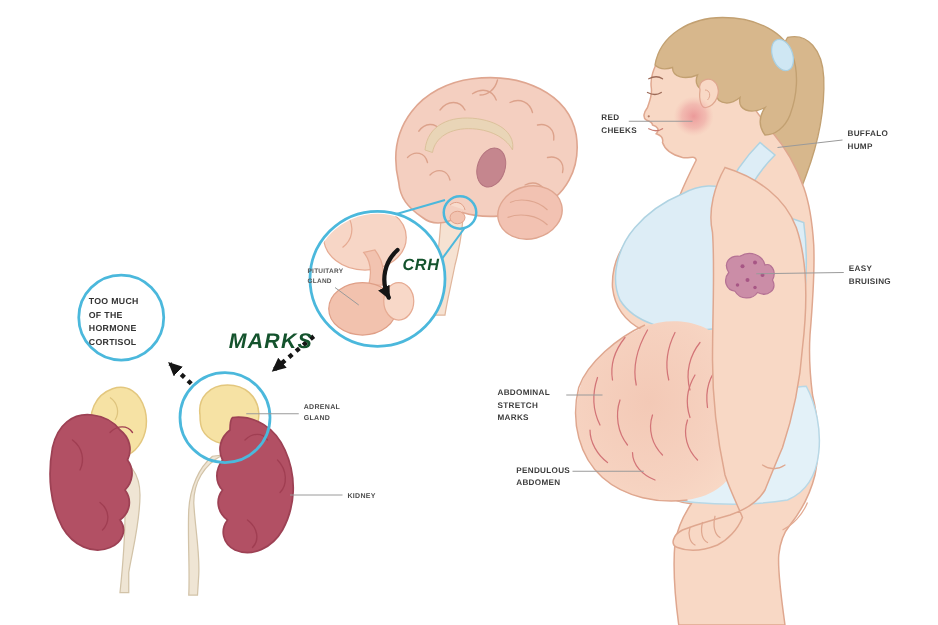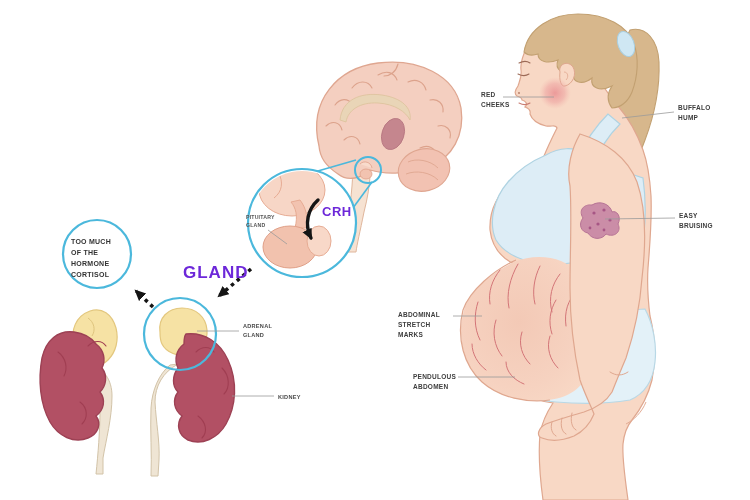--- a/index.html
+++ b/index.html
@@ -3,21 +3,21 @@
 <meta charset="utf-8">
 <style>
   html,body{margin:0;padding:0;}
   body{font-family:"Liberation Sans", sans-serif; background:#fff;}
   #stage{position:relative;width:750px;height:500px;background:#fff;overflow:hidden;}
   #art{position:absolute;left:0;top:0;}
   .lbl{position:absolute;color:#3d3d3d;font-weight:700;font-size:6.5px;line-height:1.55;
        letter-spacing:.25px;text-transform:uppercase;}
   .lbl-tiny{font-size:5.2px;color:#555;font-weight:600;letter-spacing:.2px;}
   .lbl-small{font-size:5.6px;color:#4a4a4a;font-weight:600;}
-  .hormone{position:absolute;color:#6d28d9;font-weight:800;}
+  .hormone{position:absolute;color:#14532d;font-weight:800;font-style:italic;}
   #acth-label{left:183px;top:263px;font-size:17px;letter-spacing:1px;}
   #crh-label{left:322px;top:204px;font-size:13px;letter-spacing:.5px;}
   #cortisol-label{left:71px;top:237px;width:50px;font-size:7px;color:#333;}
   #pituitary-label{left:246px;top:213px;width:30px;}
   #adrenal-label{left:243px;top:322px;width:34px;}
   #kidney-label{left:278px;top:393px;width:40px;}
   #redcheeks-label{left:481px;top:90px;width:34px;}
   #buffalohump-label{left:678px;top:103px;width:42px;}
   #easybruising-label{left:679px;top:211px;width:42px;}
   #stretchmarks-label{left:398px;top:310px;width:54px;}
@@ -196,21 +196,21 @@
     <line x1="232" y1="396" x2="274" y2="396"></line>
     <line x1="503" y1="97" x2="554" y2="97"></line>
     <line x1="622" y1="118" x2="674" y2="112"></line>
     <line x1="605" y1="219" x2="675" y2="218"></line>
     <line x1="453" y1="316" x2="482" y2="316"></line>
     <line x1="458" y1="377" x2="515" y2="377"></line>
   </g>
 </svg>
 
 <div class="lbl" id="cortisol-label">TOO MUCH OF THE HORMONE CORTISOL</div>
-<div class="hormone" id="acth-label">GLAND</div>
+<div class="hormone" id="acth-label">MARKS</div>
 <div class="hormone" id="crh-label">CRH</div>
 <div class="lbl lbl-tiny" id="pituitary-label">PITUITARY GLAND</div>
 <div class="lbl lbl-small" id="adrenal-label">ADRENAL GLAND</div>
 <div class="lbl lbl-small" id="kidney-label">KIDNEY</div>
 <div class="lbl" id="redcheeks-label">RED CHEEKS</div>
 <div class="lbl" id="buffalohump-label">BUFFALO HUMP</div>
 <div class="lbl" id="easybruising-label">EASY BRUISING</div>
 <div class="lbl" id="stretchmarks-label">ABDOMINAL STRETCH MARKS</div>
 <div class="lbl" id="pendulous-label">PENDULOUS ABDOMEN</div>
 

